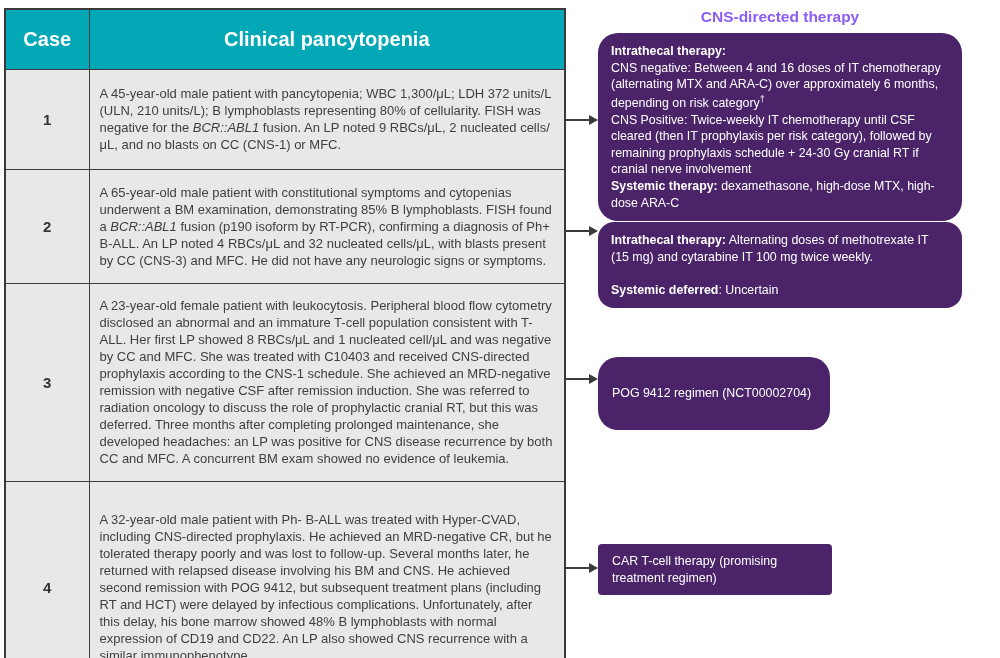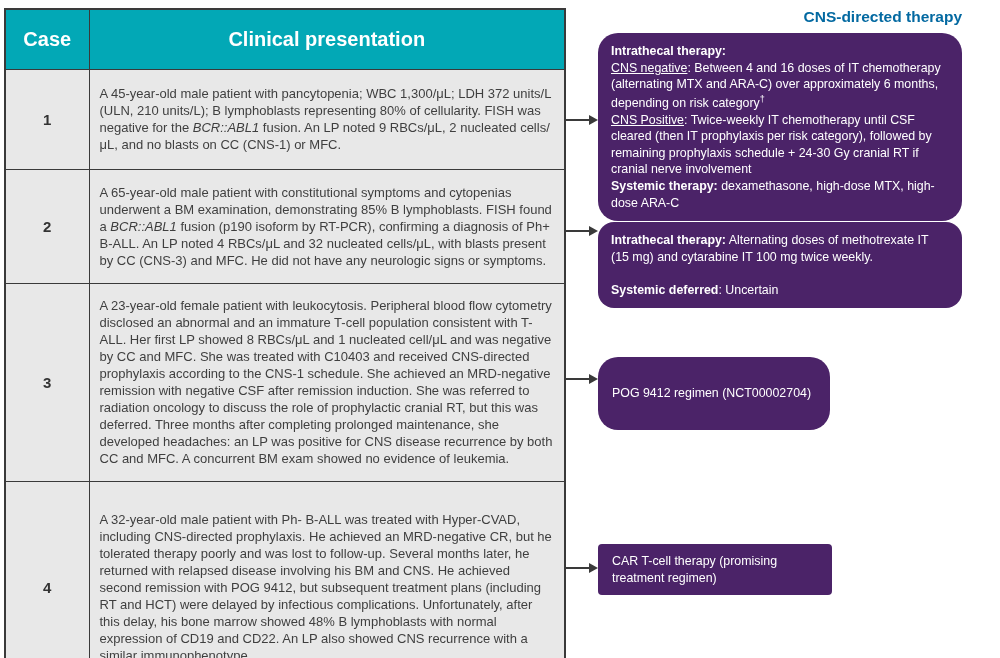--- a/index.html
+++ b/index.html
@@ -64,40 +64,40 @@
   }
   tr.r1 td{height:100px;}
   tr.r2 td{height:114px;}
   tr.r3 td{height:198px;}
   tr.r4 td{height:214px;}
   
   .therapy-title{
     position:absolute;
     left:598px; top:8px;
     width:364px;
-    text-align:right;
+    text-align:center;
     font-size:15.5px;
     font-weight:bold;
-    color:#0369a1;
+    color:#8b5cf6;
   }
   .tbox{
     position:absolute;
     background:var(--purple);
     color:var(--white_text);
     font-size:12.4px;
     line-height:1.34;
     padding:10px 13px;
   }
   .box1{left:598px; top:33px;  width:364px; border-radius:20px; min-height:179px;}
   .box2{left:598px; top:222px; width:364px; border-radius:16px; min-height:75px;}
   .box3{left:598px; top:357px; width:232px; border-radius:20px; padding:28px 14px; white-space:nowrap;}
   .box4{left:598px; top:544px; width:234px; border-radius:4px; padding:9px 14px; min-height:47px;}
   .seg-bold{font-weight:bold;}
   .seg-italic{font-style:italic;}
-  .seg-underline{text-decoration:underline;text-align:right;}
+  .seg-underline{text-align:right;}
   sup{font-size:9px;}
   
   .arrow{
     position:absolute;
     left:566px;
     width:23px;
     height:0;
     border-top:2px solid var(--border);
   }
   .arrow::after{
@@ -116,21 +116,21 @@
 </style>
 </head>
 <body>
 
 <div class="canvas">
 
   <table class="case-table">
     <thead>
       <tr>
         <th class="col-case">Case</th>
-        <th>Clinical presentation</th>
+        <th>Clinical pancytopenia</th>
       </tr>
     </thead>
     <tbody>
       <tr class="r1">
         <td class="case-cell">1</td>
         <td class="pres-cell"><span>A 45-year-old male patient with pancytopenia; WBC 1,300/μL; LDH 372 units/L (ULN, 210 units/L); B lymphoblasts representing 80% of cellularity. FISH was negative for the </span><span class="seg-italic">BCR::ABL1</span><span> fusion. An LP noted 9 RBCs/μL, 2 nucleated cells/μL, and no blasts on CC (CNS-1) or MFC.</span></td>
       </tr>
       <tr class="r2">
         <td class="case-cell">2</td>
         <td class="pres-cell"><span>A 65-year-old male patient with constitutional symptoms and cytopenias underwent a BM examination, demonstrating 85% B lymphoblasts. FISH found a </span><span class="seg-italic">BCR::ABL1</span><span> fusion (p190 isoform by RT-PCR), confirming a diagnosis of Ph+ B-ALL. An LP noted 4 RBCs/μL and 32 nucleated cells/μL, with blasts present by CC (CNS-3) and MFC. He did not have any neurologic signs or symptoms.</span></td>

